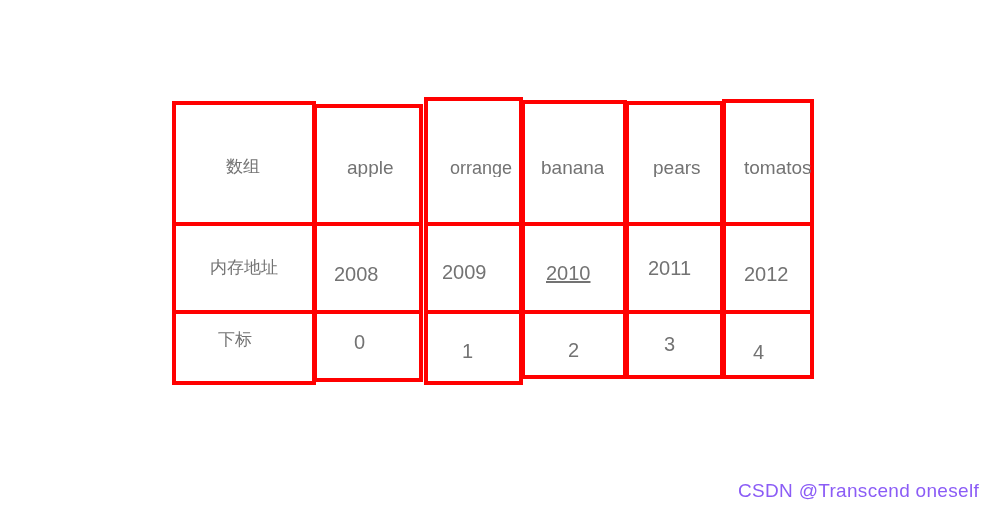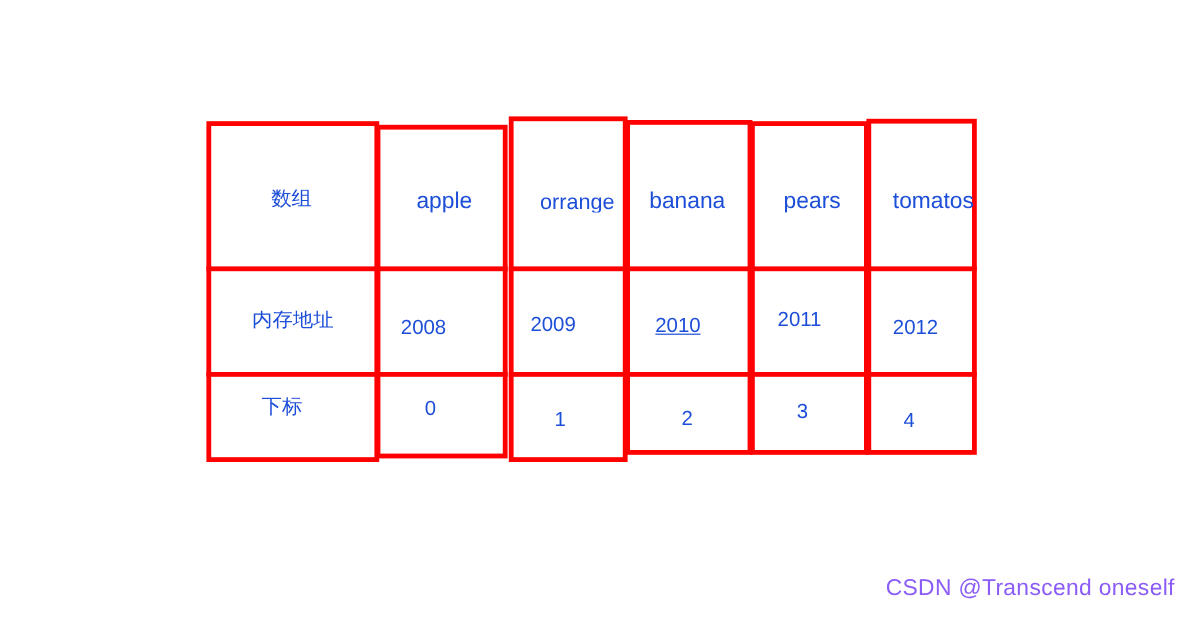--- a/index.html
+++ b/index.html
@@ -35,34 +35,34 @@
   
   .rowline {
     position: absolute;
     background: #ff0000;
     height: 4px;
   }
 
   
   .cell-text {
     position: absolute;
-    color: #1d4ed8;
+    color: #737373;
     white-space: nowrap;
     overflow: hidden;
     line-height: 1;
   }
   .cn {
     font-size: 17px;
     font-family: "DejaVu Sans", "Liberation Sans", sans-serif;
   }
   .en {
     font-size: 19px;
   }
   .num {
-    font-size: 17px;
+    font-size: 20px;
   }
 
   
   .clip {
     position: absolute;
     overflow: hidden;
   }
 
   
   #watermark {

